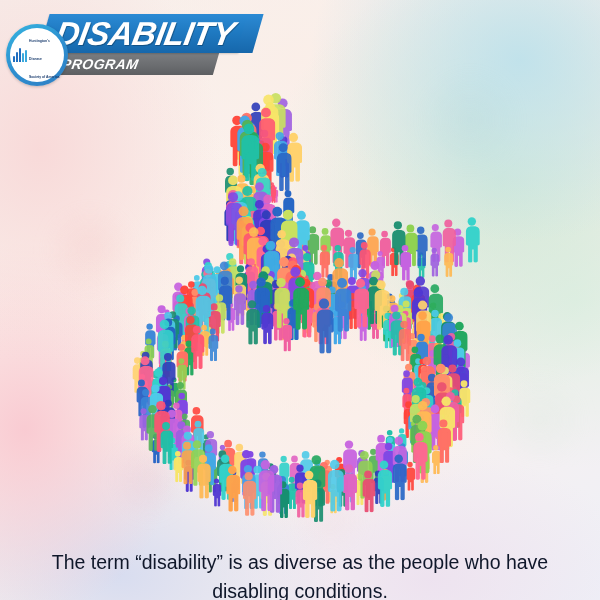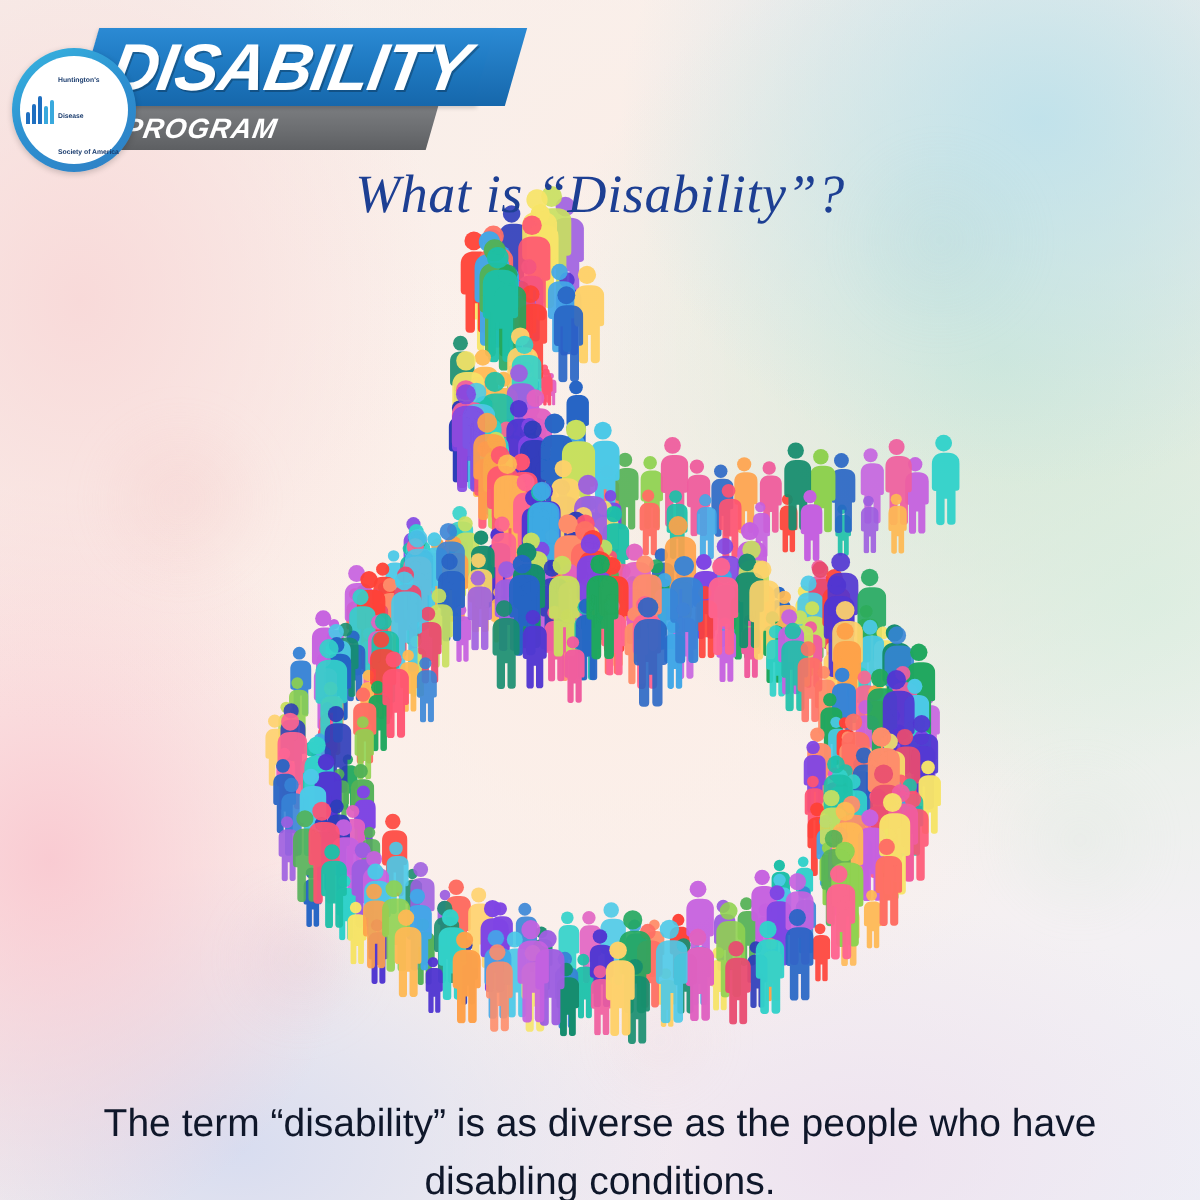--- a/index.html
+++ b/index.html
@@ -594,17 +594,16 @@
             <i></i>
         </span>
         <span>
           <span class="logo-txt">Huntington's Disease</span><br>
           <span class="logo-txt">Society of America</span>
         </span>
       </div>
     </div>
   </div>
 
-  <div class="headline">What is “Disability”?</div>
 
   <div class="caption">The term “disability” is as diverse as the people who have disabling conditions.</div>
 
 </div>
 
 </body></html>

